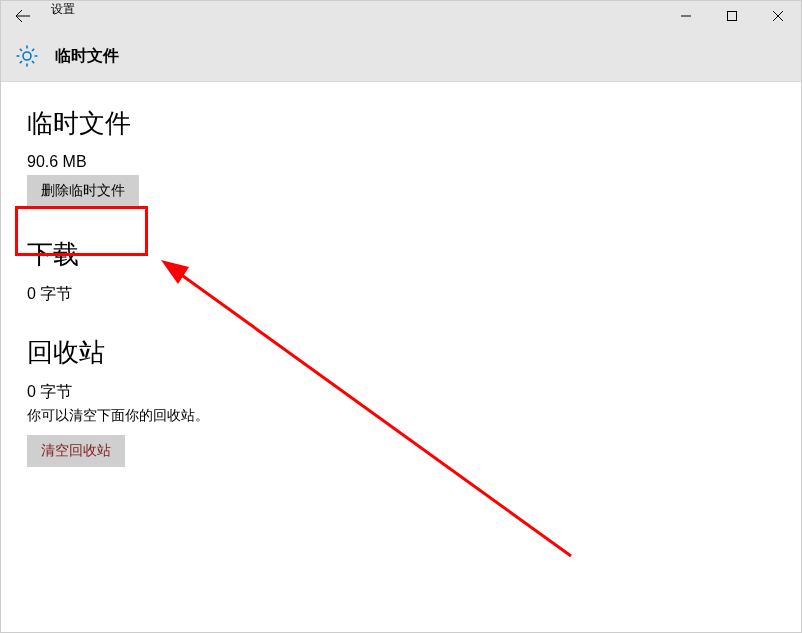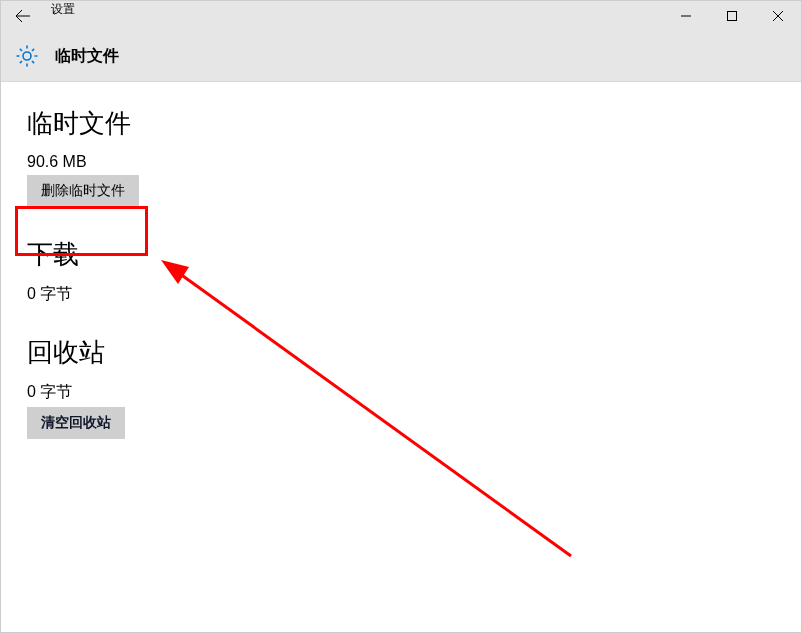--- a/index.html
+++ b/index.html
@@ -10,21 +10,21 @@
   .winbtns{display:flex;margin-left:auto;}
   .winbtn{width:46px;height:30px;display:flex;align-items:center;justify-content:center;}
   .header{height:50px;background:#e6e6e6;display:flex;align-items:center;border-bottom:1px solid #d9d9d9;}
   .gear{width:24px;height:24px;margin-left:14px;margin-right:16px;color:#0078d7;}
   .pagetitle{font-size:16px;font-weight:700;}
   .content{padding:24px 26px 0;}
   h1{font-size:26px;font-weight:400;margin:0 0 12px;}
   .val{font-size:16px;margin:8px 0 4px;}
   .desc{font-size:14px;margin:0 0 10px;}
   .btn{background:#cfcfcf;border:none;font-size:14px;padding:7px 14px;font-family:inherit;}
-  .btn[disabled]{color:#0f172a;font-weight:bold;}
+  .btn[disabled]{color:#7f1d1d;}
   .section{margin-bottom:30px;}
   .hl{position:absolute;border:3px solid #ff0000;left:14px;top:205px;width:133px;height:50px;pointer-events:none;box-sizing:border-box;}
   .arrow{position:absolute;left:0;top:0;width:802px;height:633px;pointer-events:none;}
 </style>
 </head>
 <body>
 
 <div class="window">
   <div class="titlebar">
     <div class="back">
@@ -68,20 +68,21 @@
     </div>
 
     <div class="section">
       <h1>下载</h1>
       <div class="val">0 字节</div>
     </div>
 
     <div class="section">
       <h1>回收站</h1>
       <div class="val">0 字节</div>
+      <p class="desc">你可以清空下面你的回收站。</p>
       <button class="btn" disabled="">清空回收站</button>
     </div>
   </div>
 
   <div class="hl"></div>
   <svg class="arrow">
     <line x1="570" y1="555" x2="175" y2="270" stroke="#ff0000" stroke-width="3"></line>
     <polygon points="160,259 188,266 177,283" fill="#ff0000"></polygon>
   </svg>
 </div>

